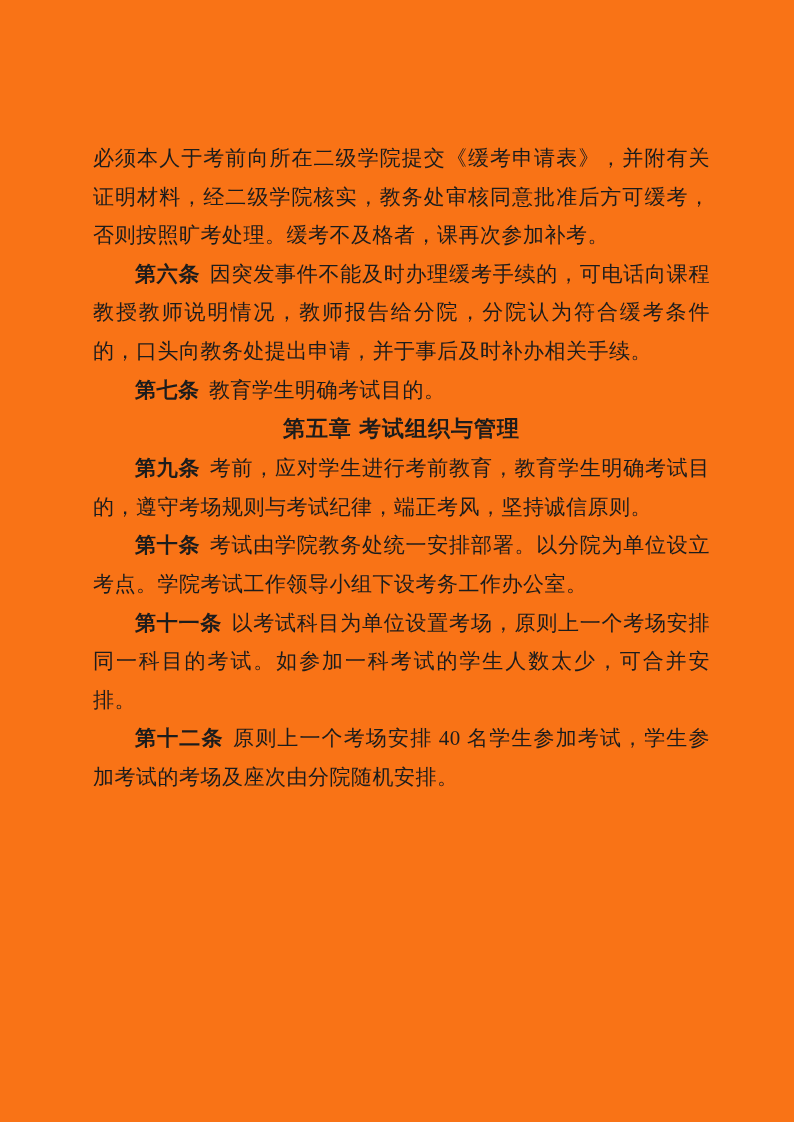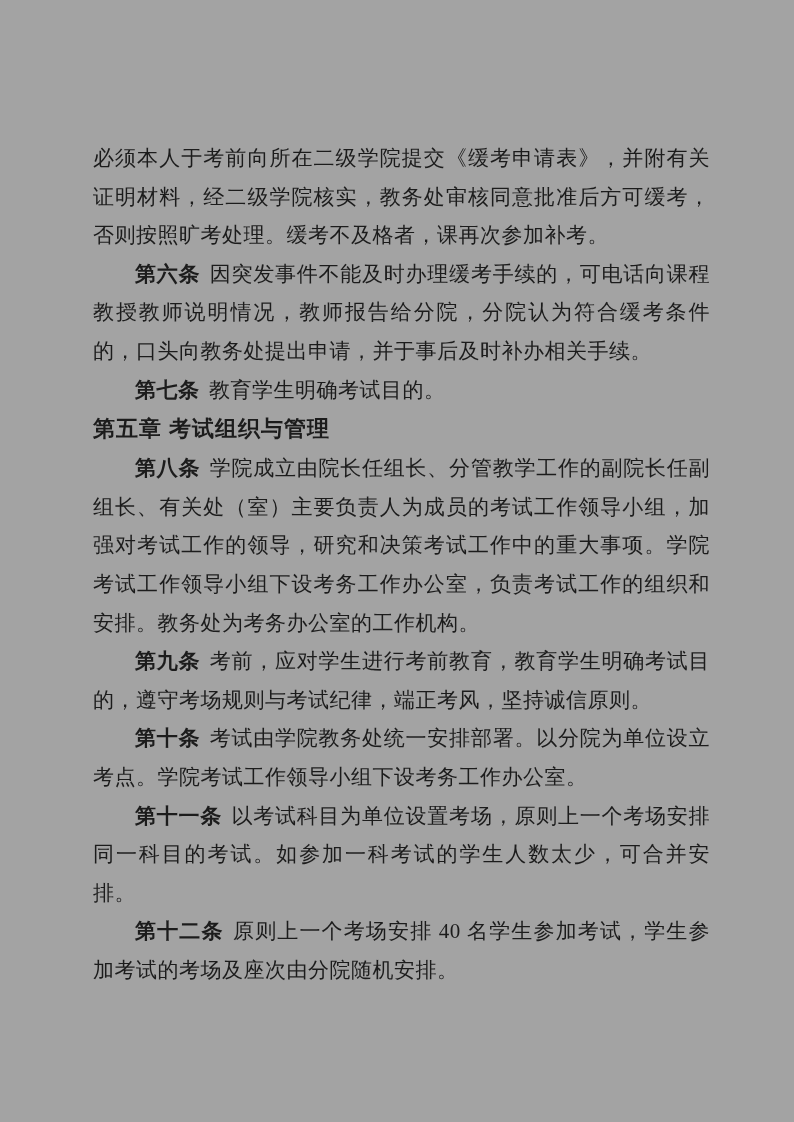--- a/index.html
+++ b/index.html
@@ -5,21 +5,21 @@
   html, body {
     margin: 0;
     padding: 0;
     background: #ffffff;
   }
   .page {
     position: relative;
     width: 794px;
     height: 1122px;
     margin: 0 auto;
-    background: #a3a3a3;
+    background: #f97316;
     color: #1c1c1c;
     overflow: hidden;
     font-family: "Liberation Serif", "DejaVu Serif", serif;
   }
   .content {
     position: absolute;
     left: 93px;
     top: 139px;
     width: 617px;
   }
@@ -37,40 +37,39 @@
   .lead {
     font-weight: 700;
     margin-right: 0.45em;
     font-family: Liberation Serif, serif;
   }
   .chapter-heading {
     margin: 0;
     font-size: 22px;
     line-height: 40px;
     font-weight: 700;
-    text-align: left;
+    text-align: center;
     letter-spacing: 1px;
     font-family: "Liberation Sans", "DejaVu Sans", sans-serif;
   }
 </style>
 </head>
 <body>
 
 <div class="page">
   <div class="content">
 
     <p class="para">必须本人于考前向所在二级学院提交《缓考申请表》，并附有关证明材料，经二级学院核实，教务处审核同意批准后方可缓考，否则按照旷考处理。缓考不及格者，课再次参加补考。</p>
 
     <p class="para indent"><span class="lead">第六条</span><span>因突发事件不能及时办理缓考手续的，可电话向课程教授教师说明情况，教师报告给分院，分院认为符合缓考条件的，口头向教务处提出申请，并于事后及时补办相关手续。</span></p>
 
     <p class="para indent"><span class="lead">第七条</span><span>教育学生明确考试目的。</span></p>
 
     <h2 class="chapter-heading">第五章 考试组织与管理</h2>
 
-    <p class="para indent"><span class="lead">第八条</span><span>学院成立由院长任组长、分管教学工作的副院长任副组长、有关处（室）主要负责人为成员的考试工作领导小组，加强对考试工作的领导，研究和决策考试工作中的重大事项。学院考试工作领导小组下设考务工作办公室，负责考试工作的组织和安排。教务处为考务办公室的工作机构。</span></p>
 
     <p class="para indent"><span class="lead">第九条</span><span>考前，应对学生进行考前教育，教育学生明确考试目的，遵守考场规则与考试纪律，端正考风，坚持诚信原则。</span></p>
 
     <p class="para indent"><span class="lead">第十条</span><span>考试由学院教务处统一安排部署。以分院为单位设立考点。学院考试工作领导小组下设考务工作办公室。</span></p>
 
     <p class="para indent"><span class="lead">第十一条</span><span>以考试科目为单位设置考场，原则上一个考场安排同一科目的考试。如参加一科考试的学生人数太少，可合并安排。</span></p>
 
     <p class="para indent"><span class="lead">第十二条</span><span>原则上一个考场安排 40 名学生参加考试，学生参加考试的考场及座次由分院随机安排。</span></p>
 
   </div>

